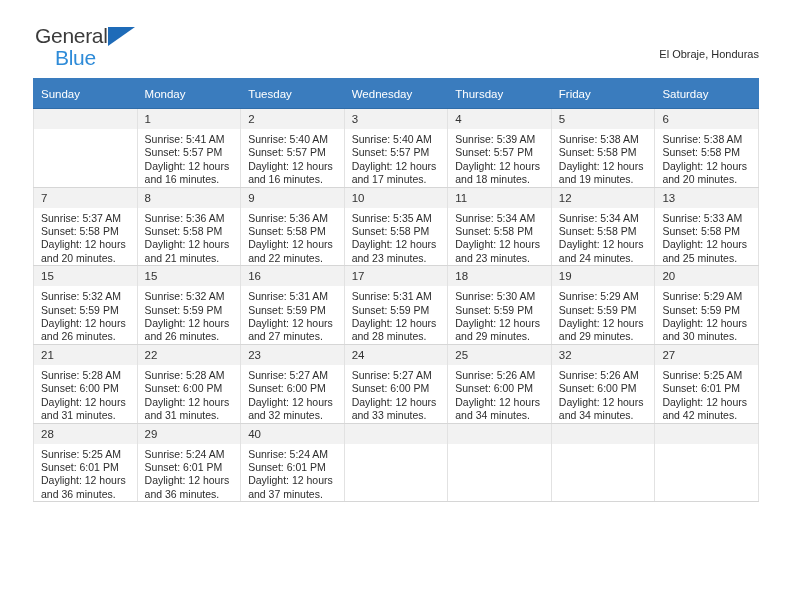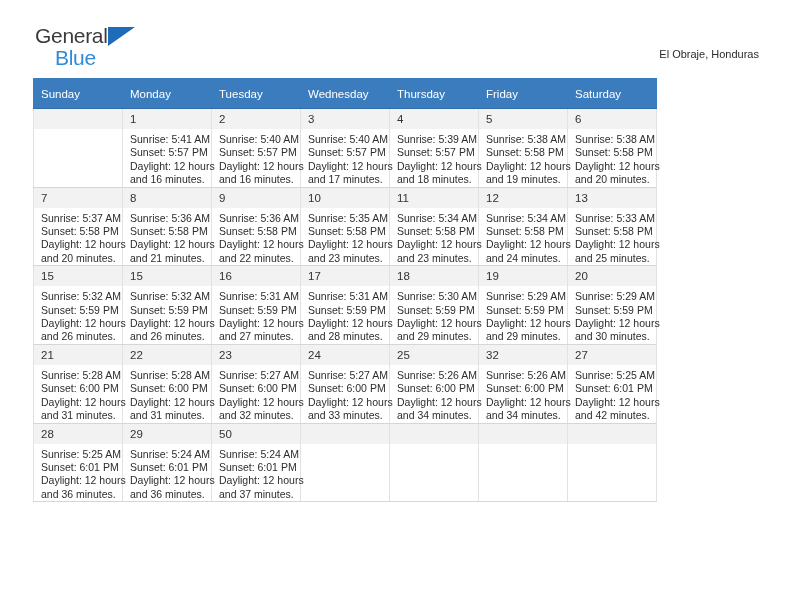--- a/index.html
+++ b/index.html
@@ -77,21 +77,21 @@
   }
   .cal-subtitle {
     font-size: 11px;
     color: #2b2b2b;
     margin: 9px 0 0 0;
     line-height: 1.1;
   }
 
   
   .cal {
-    width: 624px;
+    width: 726px;
     border-collapse: collapse;
     table-layout: fixed;
     margin-top: 6px;
   }
   .cal th {
     background: #3a7cbe;
     color: #ffffff;
     font-weight: normal;
     font-size: 11.5px;
     text-align: left;
@@ -439,21 +439,21 @@
           <td class="">
             <span class="daynum">29</span>
             <div class="lines">
               <div>Sunrise: 5:24 AM</div>
               <div>Sunset: 6:01 PM</div>
               <div>Daylight: 12 hours</div>
               <div>and 36 minutes.</div>
             </div>
           </td>
           <td class="">
-            <span class="daynum">50</span>
+            <span class="daynum">40</span>
             <div class="lines">
               <div>Sunrise: 5:24 AM</div>
               <div>Sunset: 6:01 PM</div>
               <div>Daylight: 12 hours</div>
               <div>and 37 minutes.</div>
             </div>
           </td>
           <td class="empty">
             <span class="daynum"></span>
             <div class="lines">

